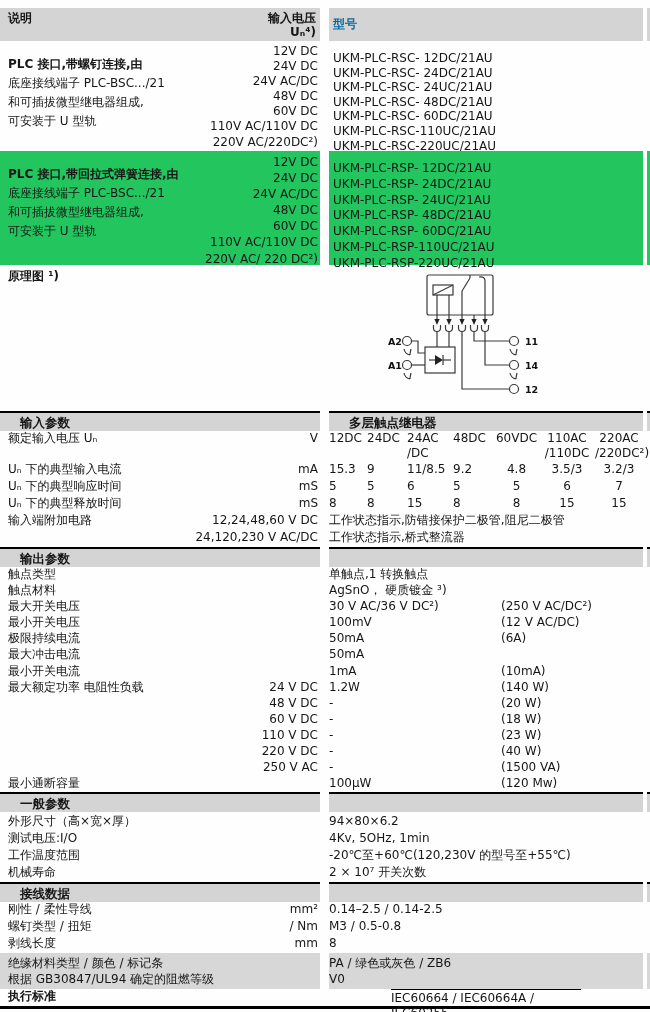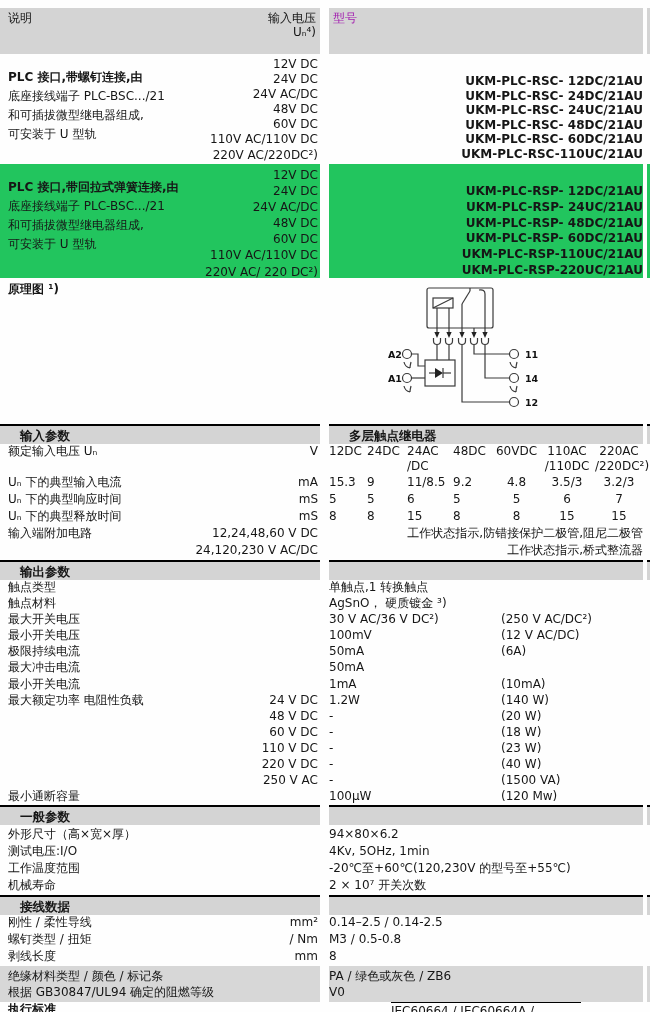--- a/index.html
+++ b/index.html
@@ -13,29 +13,29 @@
   }
   .row{display:flex;align-items:stretch;}
   .lcol{width:320px;box-sizing:border-box;}
   .gap{width:9px;}
   .rcol{flex:1;box-sizing:border-box;}
   .egap{width:4px;}
   .strip{width:3px;}
   .gray{background:#d4d4d4;}
   .b{font-weight:bold;}
   
-  .hdr{height:46px;}
+  .hdr{height:33px;font-weight:bold;}
   .hdr .lcol{display:flex;justify-content:space-between;padding:3px 4px 0 8px;}
   .hdr .volt{text-align:right;line-height:14px;}
-  .hdr .rcol{padding:3px 0 0 4px;color:#a21caf;}
+  .hdr .rcol{padding:9px 0 0 4px;color:#0369a1;}
   
   .group .lcol{position:relative;padding-top:3px;}
   .group .desc{position:absolute;left:8px;top:14px;line-height:19px;white-space:nowrap;}
   .group .volts{text-align:right;padding-right:2px;}
-  .group .rcol{padding:20px 0 0 4px;font-weight:bold;text-align:right;}
+  .group .rcol{padding:10px 0 0 4px;font-weight:normal;}
   .g1{height:107px;}
   .g1 .volts{line-height:15.1px;}
   .g1 .rcol div{line-height:14.6px;}
   .g2{height:114px;}
   .g2 .lcol,.g2 .rcol,.g2 .strip{background:#22c55e;}
   .g2 .volts{line-height:16.1px;}
   .g2 .rcol div{line-height:15.8px;}
   .gaprow{height:3px;}
   
   .schem{position:relative;height:146px;}
@@ -52,21 +52,21 @@
   .pline .lcol{display:flex;justify-content:space-between;padding-left:8px;}
   .punit{text-align:right;padding-right:2px;white-space:nowrap;}
   .h15{height:15px;}.h16{height:16px;}.h17{height:17px;}
   .orow{height:16.1px;}
   .grid7{display:flex;}
   .grid7 span{display:block;box-sizing:border-box;}
   .c0{width:38px;}.c1{width:40px;}.c2{width:46px;}.c3{width:41px;}
   .c4{width:45px;text-align:center;}.c5{width:56px;text-align:center;}.c6{width:48px;text-align:center;}
   .vcols{display:flex;}
   .v1{width:172px;}
-  .note{white-space:nowrap;text-align:right;}
+  .note{white-space:nowrap;}
   
   .shaded{height:36px;}
   .shaded .lcol,.shaded .rcol,.shaded .strip{background:#d7d7d7;}
   .shaded .lcol{padding:2px 0 0 8px;line-height:16px;}
   .shaded .rcol{padding:2px 0 0 0;line-height:16px;}
   .std{height:15px;gap:31px;}
   .std .lcol{font-weight:bold;padding-left:8px;}
   .std .rcol{border-top:1.5px solid #000;padding-top:1px;}
   .bottomline{height:3px;background:#000;margin-top:2px;}
   svg .ln{stroke:#3a3a3a;stroke-width:1.2;fill:none;}
@@ -140,20 +140,21 @@
         <div>24V AC/DC</div>
         <div>48V DC</div>
         <div>60V DC</div>
         <div>110V AC/110V DC</div>
         <div>220V AC/ 220 DC²)</div>
       </div>
     </div>
     <div class="gap"></div>
     <div class="rcol">
       <div>UKM-PLC-RSP- 12DC/21AU</div>
+      <div>UKM-PLC-RSP- 24DC/21AU</div>
       <div>UKM-PLC-RSP- 24UC/21AU</div>
       <div>UKM-PLC-RSP- 48DC/21AU</div>
       <div>UKM-PLC-RSP- 60DC/21AU</div>
       <div>UKM-PLC-RSP-110UC/21AU</div>
       <div>UKM-PLC-RSP-220UC/21AU</div>
     </div>
     <div class="egap"></div>
       <div class="strip"></div>
   </div>
 

